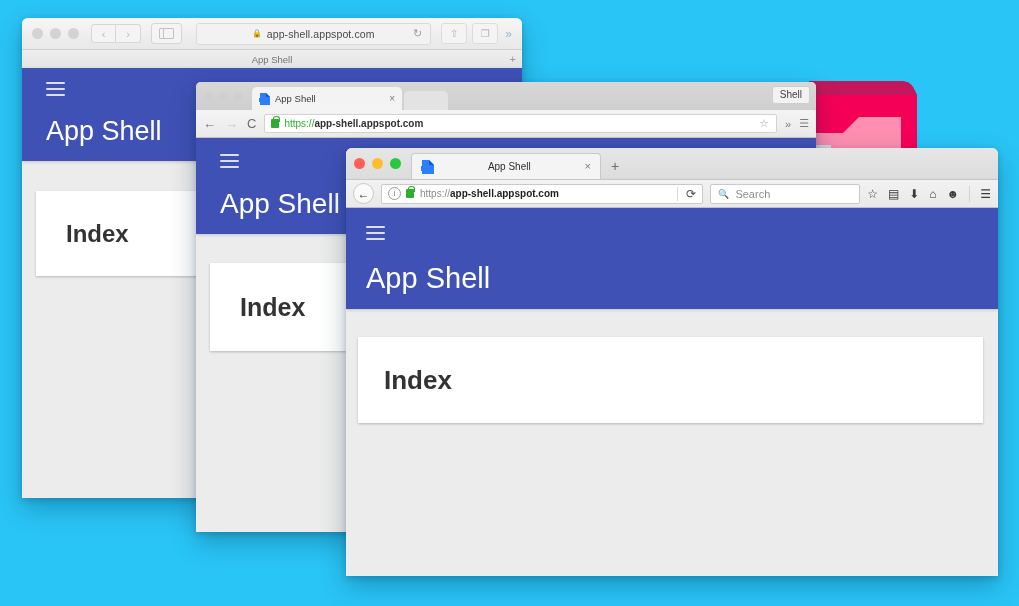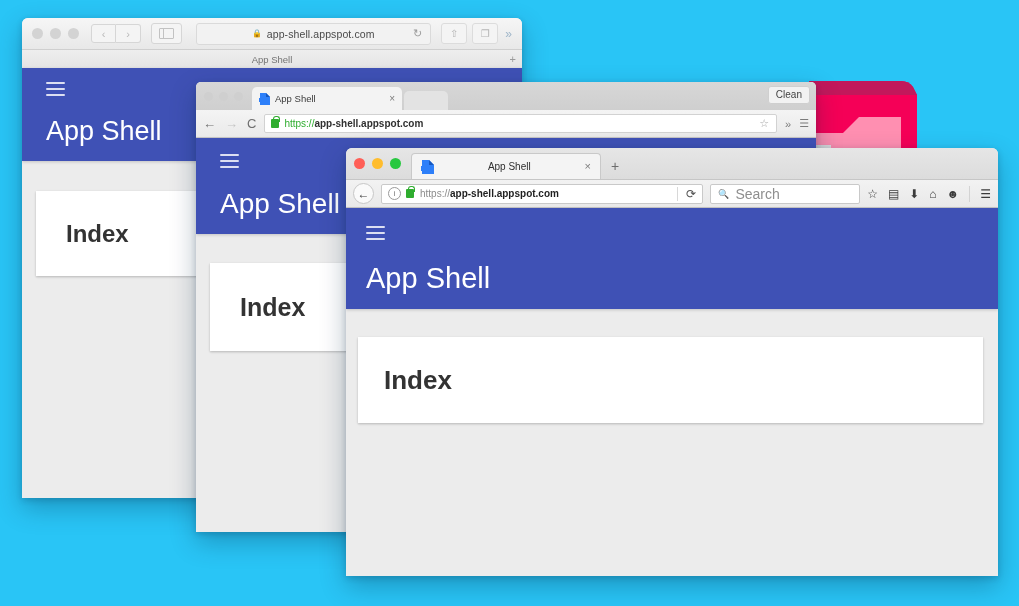--- a/index.html
+++ b/index.html
@@ -98,21 +98,21 @@
       display:flex;align-items:center;justify-content:center;margin-right:5px;flex:none;line-height:1;}
   .ff-lock{width:8px;height:9px;background:#2fad2f;border-radius:1px;margin-right:6px;position:relative;flex:none;}
   .ff-lock:before{content:"";position:absolute;left:1.5px;top:-3px;width:5px;height:5px;
       border:1.4px solid #2fad2f;border-bottom:none;border-radius:3px 3px 0 0;}
   .ff-proto{font-size:10px;color:#8c8c8c;}
   .ff-host{font-size:10px;color:#1f1f1f;font-weight:bold;}
   .ff-reload{font-size:12px;color:#555;margin-left:auto;padding-left:8px;border-left:1px solid #d8d8d8;}
   .ff-search{width:150px;height:20px;background:#fff;border:1px solid #c9c9c9;border-radius:2px;
       display:flex;align-items:center;padding:0 7px;box-sizing:border-box;flex:none;}
   .ff-search .mag{font-size:9px;color:#6d6d6d;margin-right:6px;}
-  .ff-search .ph{font-size:14px;color:#8e8e8e;}
+  .ff-search .ph{font-size:11px;color:#8e8e8e;}
   .ff-icons{display:flex;align-items:center;gap:10px;color:#3b3b3b;font-size:12px;}
   .ff-icons .sep{width:1px;height:16px;background:#d3d3d3;}
 
   
   .page{position:absolute;left:0;right:0;bottom:0;background:#ececec;}
   .appbar{background:#3f51b5;box-shadow:0 1px 3px rgba(0,0,0,.18);}
   .burger{display:inline-block;}
   .burger span{display:block;background:rgba(255,255,255,.82);border-radius:1px;}
   .app-title{color:#fff;font-weight:400;}
   .card{background:#fff;box-shadow:0 1px 2px rgba(0,0,0,.14),0 1px 3px rgba(0,0,0,.10);
@@ -208,21 +208,21 @@
       <div class="cr-tab">
         <svg class="cr-fav" viewBox="0 0 11 12">
           <path d="M1 0h6l4 4v8H1z" fill="#2d7ff9"></path>
             <path d="M7 0l4 4H7z" fill="#1558c0"></path>
           <rect x="0" y="5" width="6" height="4" fill="#2d7ff9"></rect>
         </svg>
         <span class="ttl">App Shell</span>
         <span class="x">×</span>
       </div>
       <div class="cr-tab2"></div>
-      <div class="cr-clean">Clean</div>
+      <div class="cr-clean">Shell</div>
     </div>
     <div class="cr-toolbar">
       <div class="cr-nav">
         <span>←</span>
         <span class="dim">→</span>
         <span>C</span>
       </div>
       <div class="cr-omni">
         <span class="lock"></span>
         <span class="proto">https://</span>

